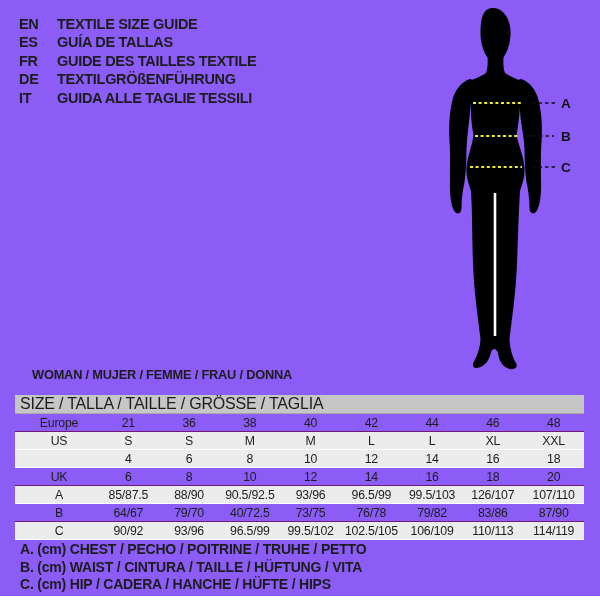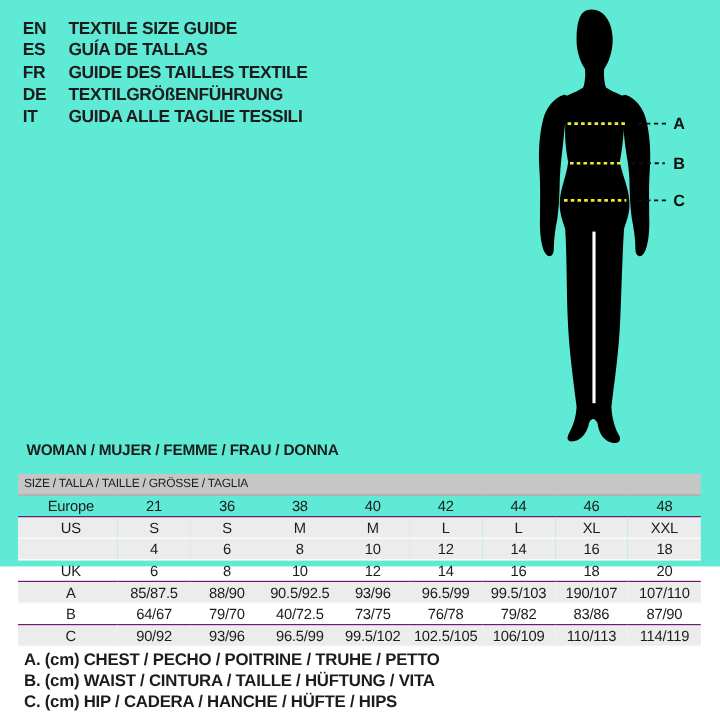--- a/index.html
+++ b/index.html
@@ -1,38 +1,38 @@
 <!DOCTYPE html>
 <html><head>
 <meta charset="utf-8">
 <style>
   html,body{margin:0;padding:0;}
   body{
     width:600px;height:600px;background:#ffffff;
     font-family:"Liberation Sans","DejaVu Sans",sans-serif;
     color:#1c1c1c;overflow:hidden;position:relative;
   }
-  .page{position:absolute;inset:0;width:600px;height:472px;background:#5eead4;}
+  .page{position:absolute;inset:0;width:600px;height:596px;background:#8b5cf6;}
 
   
   .lang-block{position:absolute;left:19px;top:15px;}
   .lang-row{display:flex;line-height:18.4px;font-size:14.5px;font-weight:bold;letter-spacing:-0.3px;white-space:nowrap;}
   .lang-code{width:38px;flex:0 0 38px;}
 
   
   .figure-wrap{position:absolute;left:420px;top:0;width:180px;height:380px;}
   .measure-label{font-family:"Liberation Sans","DejaVu Sans",sans-serif;font-size:13.5px;font-weight:600;fill:#111;}
 
   
-  .woman-line{position:absolute;left:22px;top:367px;font-size:12.8px;font-weight:bold;letter-spacing:-0.2px;white-space:nowrap;}
+  .woman-line{position:absolute;left:32px;top:367px;font-size:12.8px;font-weight:bold;letter-spacing:-0.2px;white-space:nowrap;}
 
   
   .size-table{position:absolute;left:15px;top:395px;width:569px;border-collapse:collapse;table-layout:fixed;}
   .size-table td{font-size:12.3px;letter-spacing:-0.2px;height:17px;padding:0;text-align:center;vertical-align:middle;white-space:nowrap;}
-  .size-table .header-cell{background:#c6c6c6;text-align:left;padding-left:5px;border-bottom:1px solid #a8a8a8;font-size:10px;}
+  .size-table .header-cell{background:#c6c6c6;text-align:left;padding-left:5px;border-bottom:1px solid #a8a8a8;font-size:16px;}
   .size-table tr.striped td{background:#ececec;border-top:1px solid #701a75;border-bottom:1px solid #fff;}
   .size-table td.row-label{text-align:center;padding-left:5px;}
 
   
   .legend-block{position:absolute;left:20px;top:541px;}
   .legend-line{font-size:14px;font-weight:bold;line-height:17.5px;letter-spacing:-0.2px;white-space:nowrap;}
 </style>
 </head>
 <body>
 
@@ -188,21 +188,21 @@
           <td>20</td>
         </tr>
         <tr class="striped">
           <td class="row-label">A</td>
           <td>85/87.5</td>
           <td>88/90</td>
           <td>90.5/92.5</td>
           <td>93/96</td>
           <td>96.5/99</td>
           <td>99.5/103</td>
-          <td>190/107</td>
+          <td>126/107</td>
           <td>107/110</td>
         </tr>
         <tr>
           <td class="row-label">B</td>
           <td>64/67</td>
           <td>79/70</td>
           <td>40/72.5</td>
           <td>73/75</td>
           <td>76/78</td>
           <td>79/82</td>

